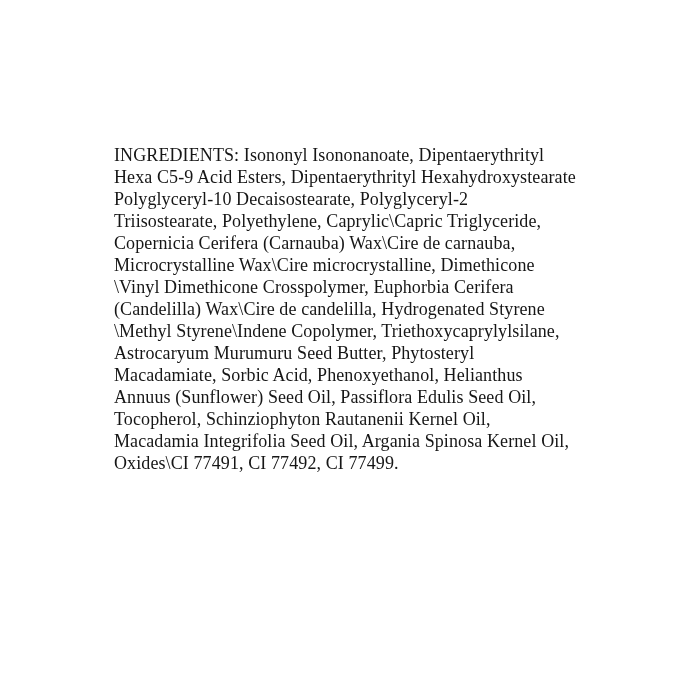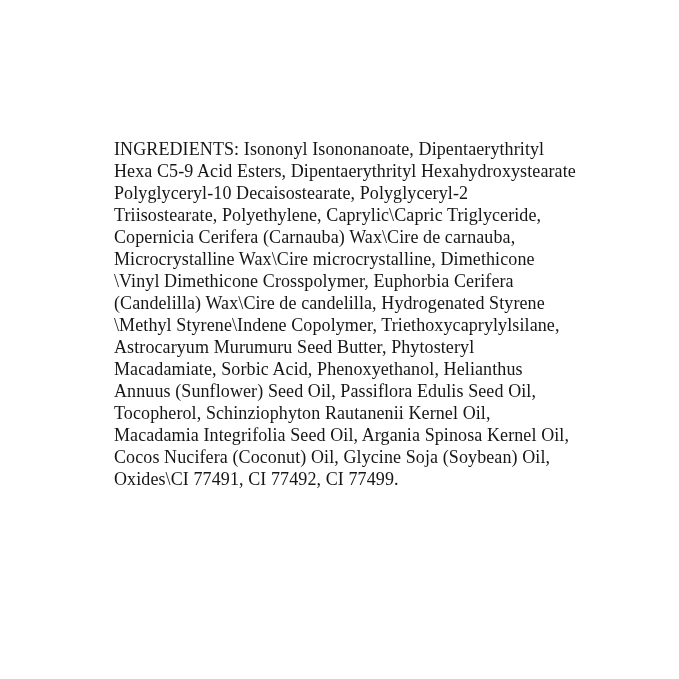--- a/index.html
+++ b/index.html
@@ -10,21 +10,21 @@
     width: 679px;
     height: 679px;
     background: #ffffff;
     overflow: hidden;
     position: relative;
     font-family: "Liberation Serif", "DejaVu Serif", serif;
   }
   .page {
     position: absolute;
     left: 0;
-    top: 8px;
+    top: 14px;
     width: 679px;
     height: 500px;
     background: #ffffff;
   }
   .ingredients-block {
     position: absolute;
     left: 114px;
     top: 130px;
     width: 480px;
     color: #161616;
@@ -48,16 +48,15 @@
     <div class="ingredients-line">Copernicia Cerifera (Carnauba) Wax\Cire de carnauba,</div>
     <div class="ingredients-line">Microcrystalline Wax\Cire microcrystalline, Dimethicone</div>
     <div class="ingredients-line">\Vinyl Dimethicone Crosspolymer, Euphorbia Cerifera</div>
     <div class="ingredients-line">(Candelilla) Wax\Cire de candelilla, Hydrogenated Styrene</div>
     <div class="ingredients-line">\Methyl Styrene\Indene Copolymer, Triethoxycaprylylsilane,</div>
     <div class="ingredients-line">Astrocaryum Murumuru Seed Butter, Phytosteryl</div>
     <div class="ingredients-line">Macadamiate, Sorbic Acid, Phenoxyethanol, Helianthus</div>
     <div class="ingredients-line">Annuus (Sunflower) Seed Oil, Passiflora Edulis Seed Oil,</div>
     <div class="ingredients-line">Tocopherol, Schinziophyton Rautanenii Kernel Oil,</div>
     <div class="ingredients-line">Macadamia Integrifolia Seed Oil, Argania Spinosa Kernel Oil,</div>
-    <div class="ingredients-line">Cocos Nucifera (Coconut) Oil, Glycine Soja (Soybean) Oil,</div>
     <div class="ingredients-line">Oxides\CI 77491, CI 77492, CI 77499.</div>
   </div>
 </div>
 
 </body></html>

